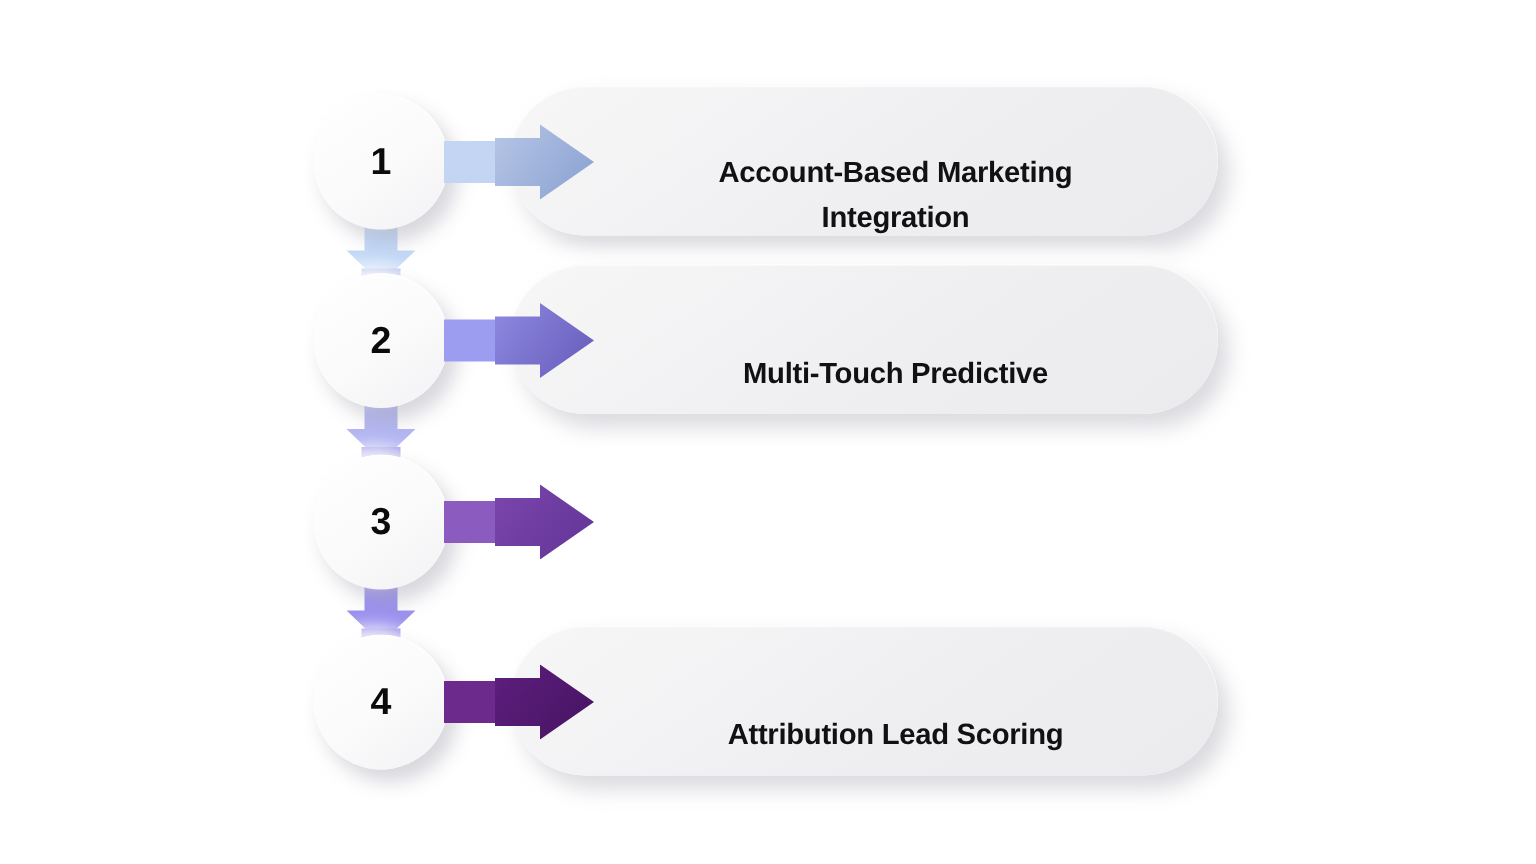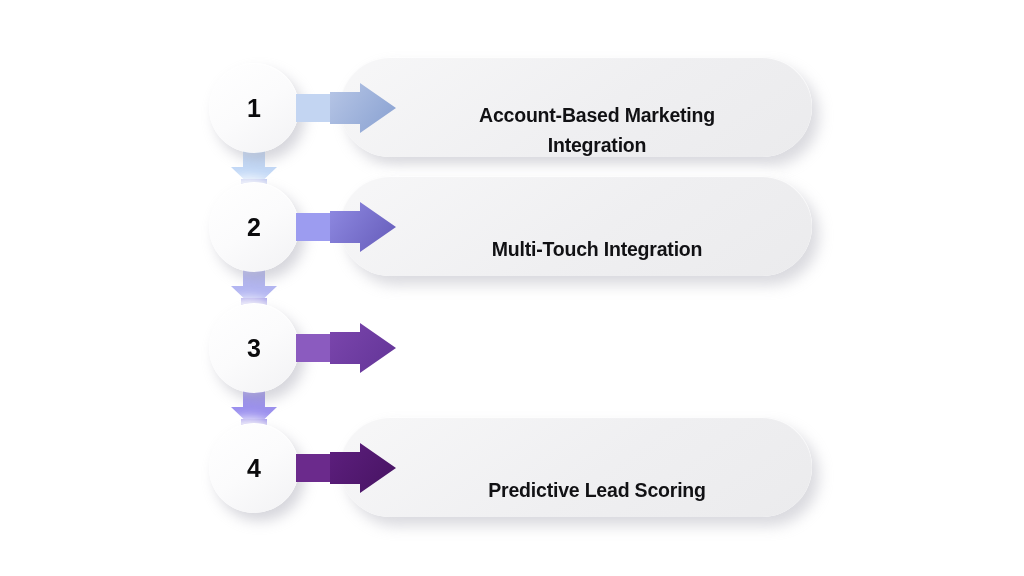--- a/index.html
+++ b/index.html
@@ -117,21 +117,21 @@
     <div class="vconn" style="top:92px">
       <svg viewBox="0 0 46 48" xmlns="http://www.w3.org/2000/svg">
         <path d="M12,0 L34,0 L34,18 L46,18 L23,40 L0,18 L12,18 Z" fill="#c3d9f7"></path>
         <path d="M10,30 L36,30 L36,48 L23,38 L10,48 Z" fill="#a8b4ea"></path>
       </svg>
     </div>
   </div>
 
   <div class="row" style="top:176px">
     <div class="card">
-      <div class="card-label">Multi-Touch Integration</div>
+      <div class="card-label">Multi-Touch Predictive</div>
     </div>
     <div class="harrow">
       <svg viewBox="0 0 104 50" xmlns="http://www.w3.org/2000/svg">
         <defs>
           <linearGradient id="hg2" x1="0" y1="0" x2="1" y2="0.55">
             <stop offset="0%" stop-color="#8f8ae2"></stop>
             <stop offset="100%" stop-color="#6b62bf"></stop>
           </linearGradient>
         </defs>
         <rect x="0" y="11" width="48" height="28" fill="#9c9cf0"></rect>
@@ -168,21 +168,21 @@
     <div class="vconn" style="top:92px">
       <svg viewBox="0 0 46 48" xmlns="http://www.w3.org/2000/svg">
         <path d="M12,0 L34,0 L34,18 L46,18 L23,40 L0,18 L12,18 Z" fill="#9b90ef"></path>
         <path d="M10,30 L36,30 L36,48 L23,38 L10,48 Z" fill="#8a7ce4"></path>
       </svg>
     </div>
   </div>
 
   <div class="row" style="top:417px">
     <div class="card">
-      <div class="card-label">Predictive Lead Scoring</div>
+      <div class="card-label">Attribution Lead Scoring</div>
     </div>
     <div class="harrow">
       <svg viewBox="0 0 104 50" xmlns="http://www.w3.org/2000/svg">
         <defs>
           <linearGradient id="hg4" x1="0" y1="0" x2="1" y2="0.55">
             <stop offset="0%" stop-color="#5d1f7e"></stop>
             <stop offset="100%" stop-color="#4a1566"></stop>
           </linearGradient>
         </defs>
         <rect x="0" y="11" width="48" height="28" fill="#6b2a8c"></rect>

